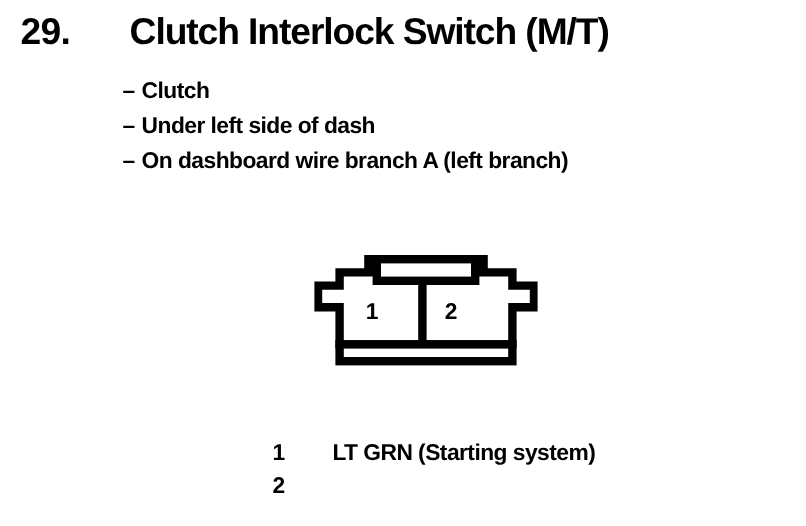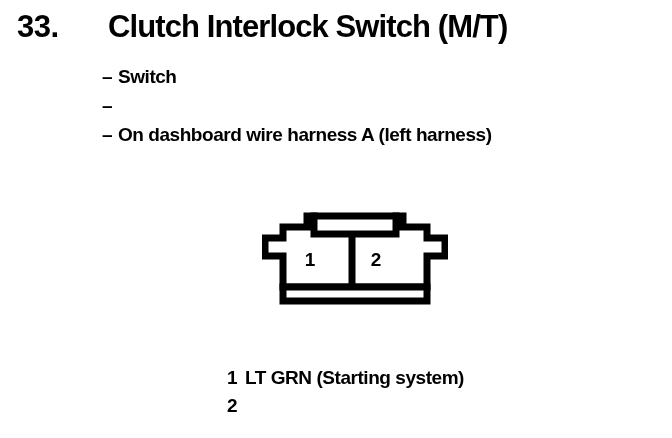--- a/index.html
+++ b/index.html
@@ -104,44 +104,46 @@
     letter-spacing: -0.45px;
     line-height: 28px;
     white-space: nowrap;
   }
   .legend-pin {
     width: 18px;
     flex: 0 0 18px;
   }
   .legend-desc {
     flex: 0 0 auto;
+    margin-left: 32px;
   }
 </style>
 </head>
 <body>
 
 <div id="header">
-  <div id="item-number">33.</div>
+  <div id="item-number">29.</div>
   <div id="page-title">Clutch Interlock Switch (M/T)</div>
 </div>
 
 <div id="detail-list">
 
   <div class="detail-row">
     <span class="detail-dash">–</span>
-    <span class="detail-text">Switch</span>
+    <span class="detail-text">Clutch</span>
   </div>
 
   <div class="detail-row">
     <span class="detail-dash">–</span>
+    <span class="detail-text">Under left side of dash</span>
   </div>
 
   <div class="detail-row">
     <span class="detail-dash">–</span>
-    <span class="detail-text">On dashboard wire harness A (left harness)</span>
+    <span class="detail-text">On dashboard wire branch A (left branch)</span>
   </div>
 
 </div>
 
 <div id="connector-diagram">
   <svg id="connector-svg" viewBox="0 0 186 98" xmlns="http://www.w3.org/2000/svg">
 
     <path d="M 3 30
              L 21 30
              L 21 19

